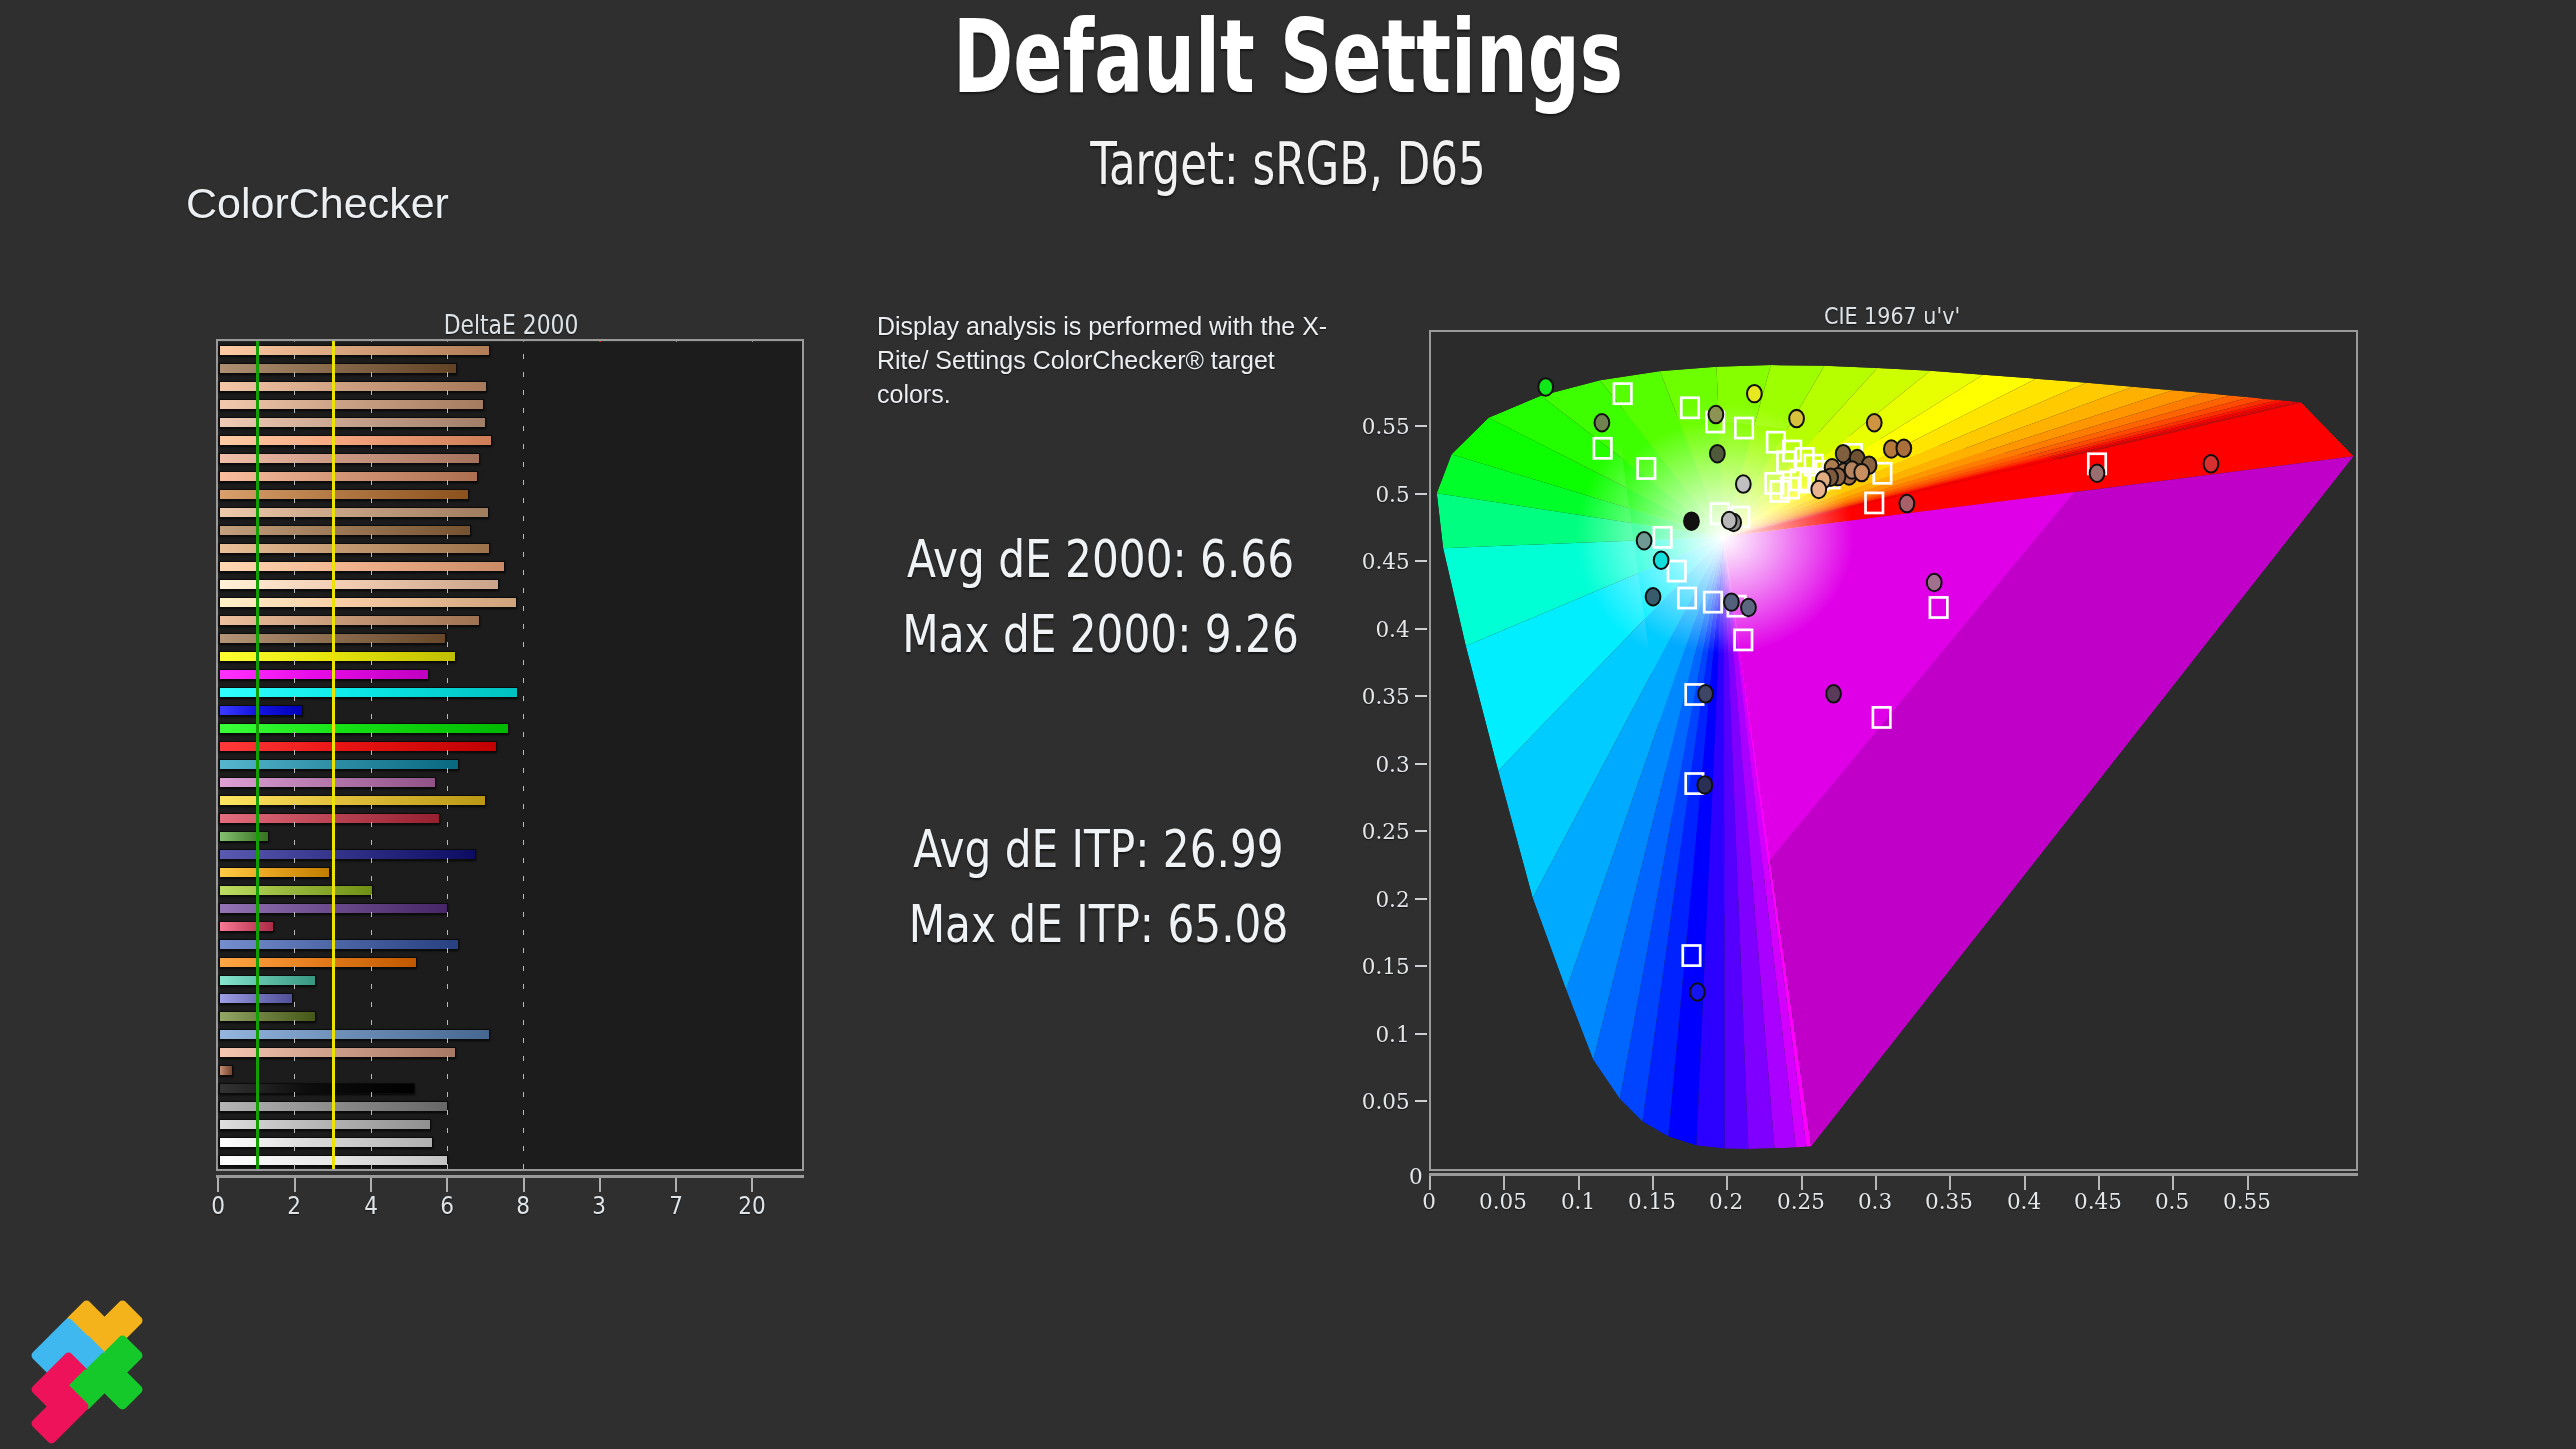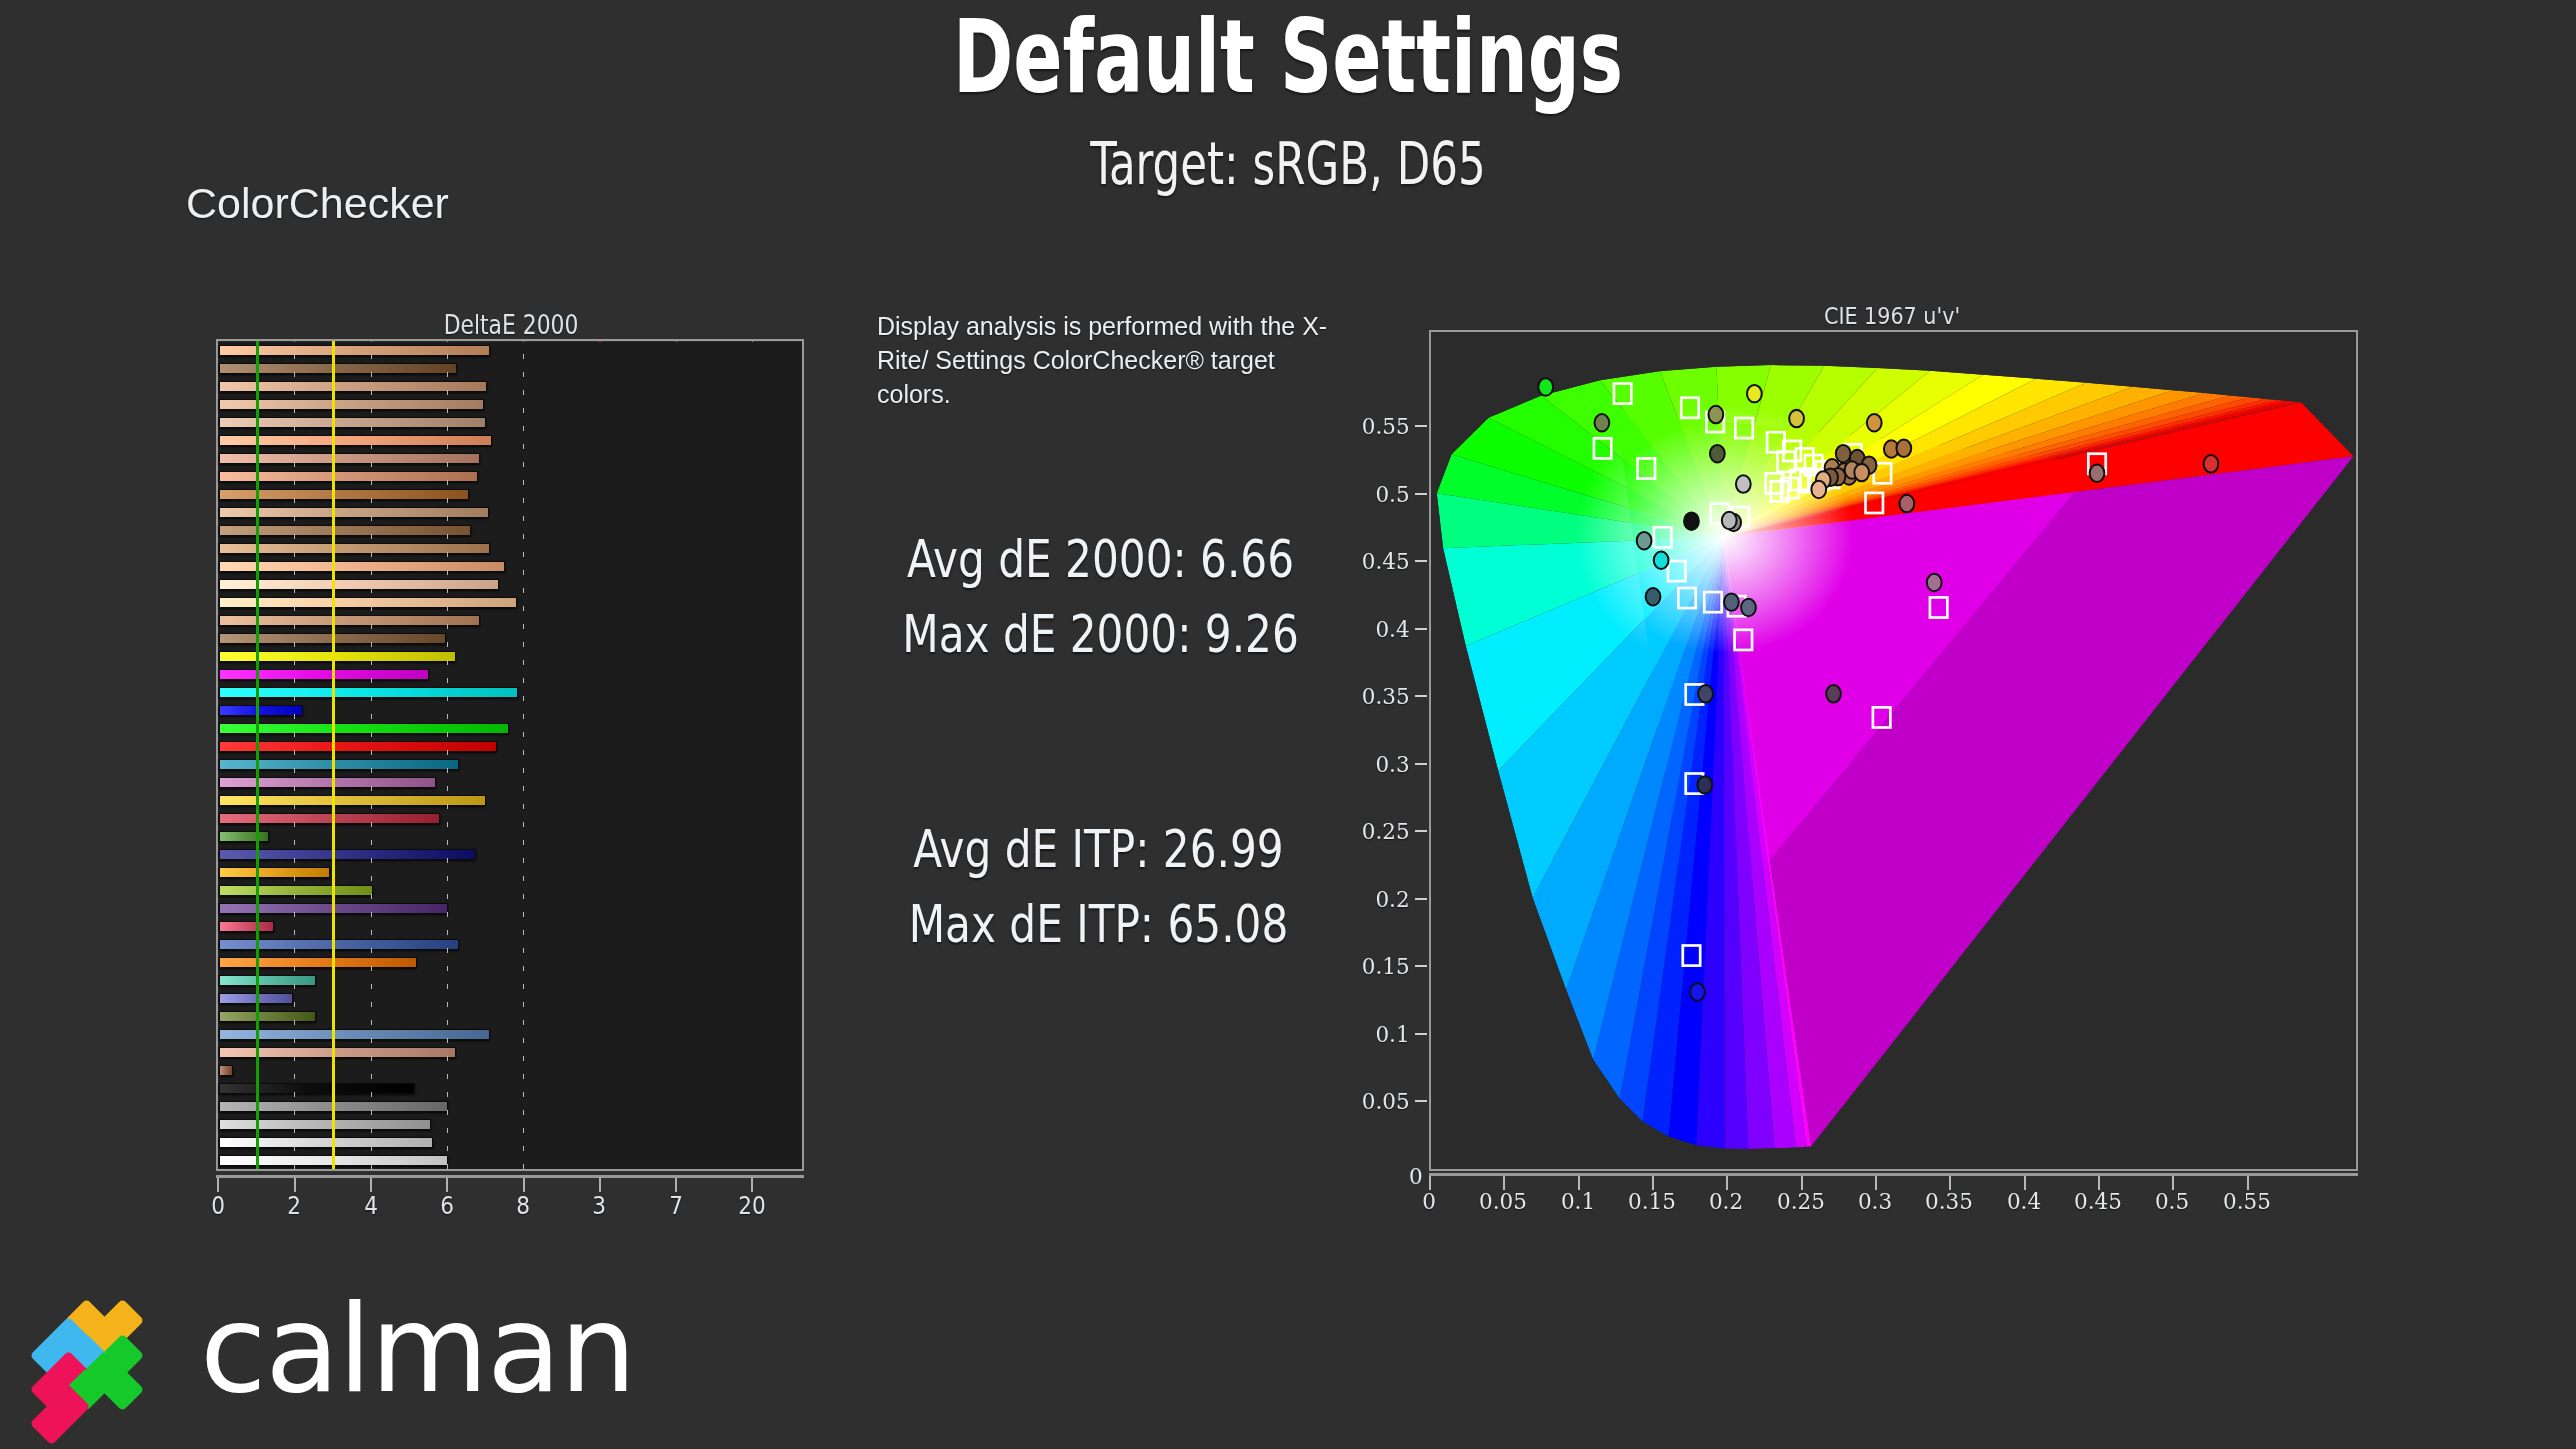--- a/index.html
+++ b/index.html
@@ -707,15 +707,14 @@
       <div class="lozenge" style="width: 31px; height: 31px; background: rgb(63, 184, 239); left: 29px; top: 45px;"></div>
       <div class="lozenge" style="width: 31px; height: 31px; background: rgb(21, 201, 43); left: 47px; top: 62px;"></div>
       <div class="lozenge" style="width: 31px; height: 31px; background: rgb(21, 201, 43); left: 65px; top: 79px;"></div>
       <div class="lozenge" style="width: 31px; height: 31px; background: rgb(63, 184, 239); left: -6.4px; top: 45px;"></div>
       <div class="lozenge" style="width: 31px; height: 31px; background: rgb(237, 18, 89); left: 11.4px; top: 62px;"></div>
       <div class="lozenge" style="width: 31px; height: 31px; background: rgb(21, 201, 43); left: 29px; top: 79px;"></div>
       <div class="lozenge" style="width: 31px; height: 31px; background: rgb(237, 18, 89); left: -6.4px; top: 79px;"></div>
       <div class="lozenge" style="width: 31px; height: 31px; background: rgb(237, 18, 89); left: 11.4px; top: 96px;"></div>
       <div class="lozenge" style="width: 31px; height: 31px; background: rgb(237, 18, 89); left: -6.4px; top: 113px;"></div>
     </div>
-  <div id="logo-wordmark">calman</div>
 </div>
 
 
 </body></html>

